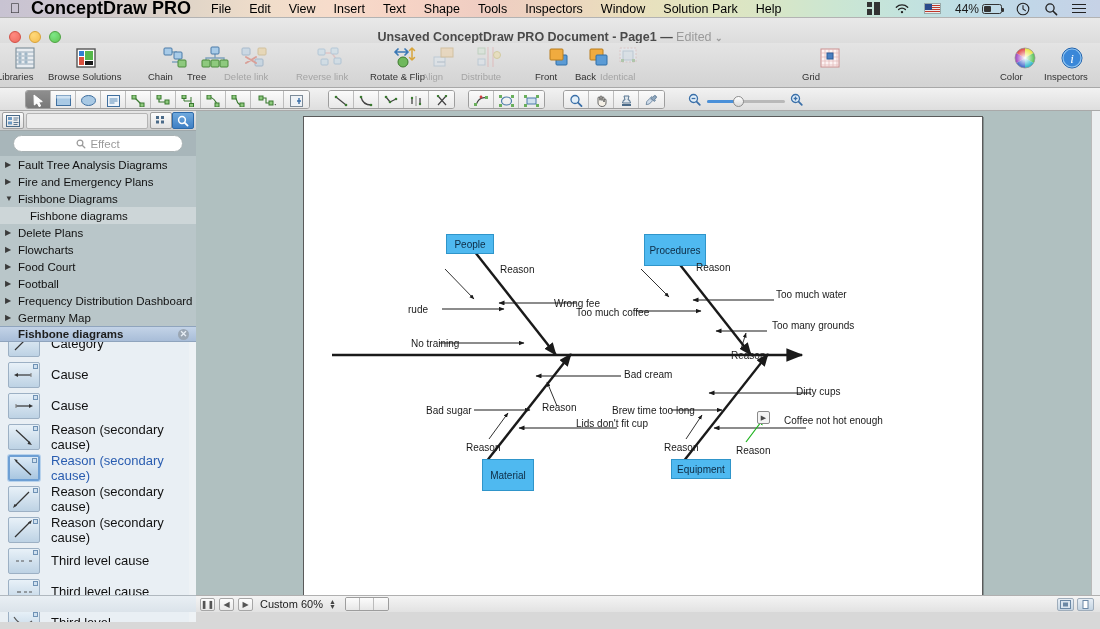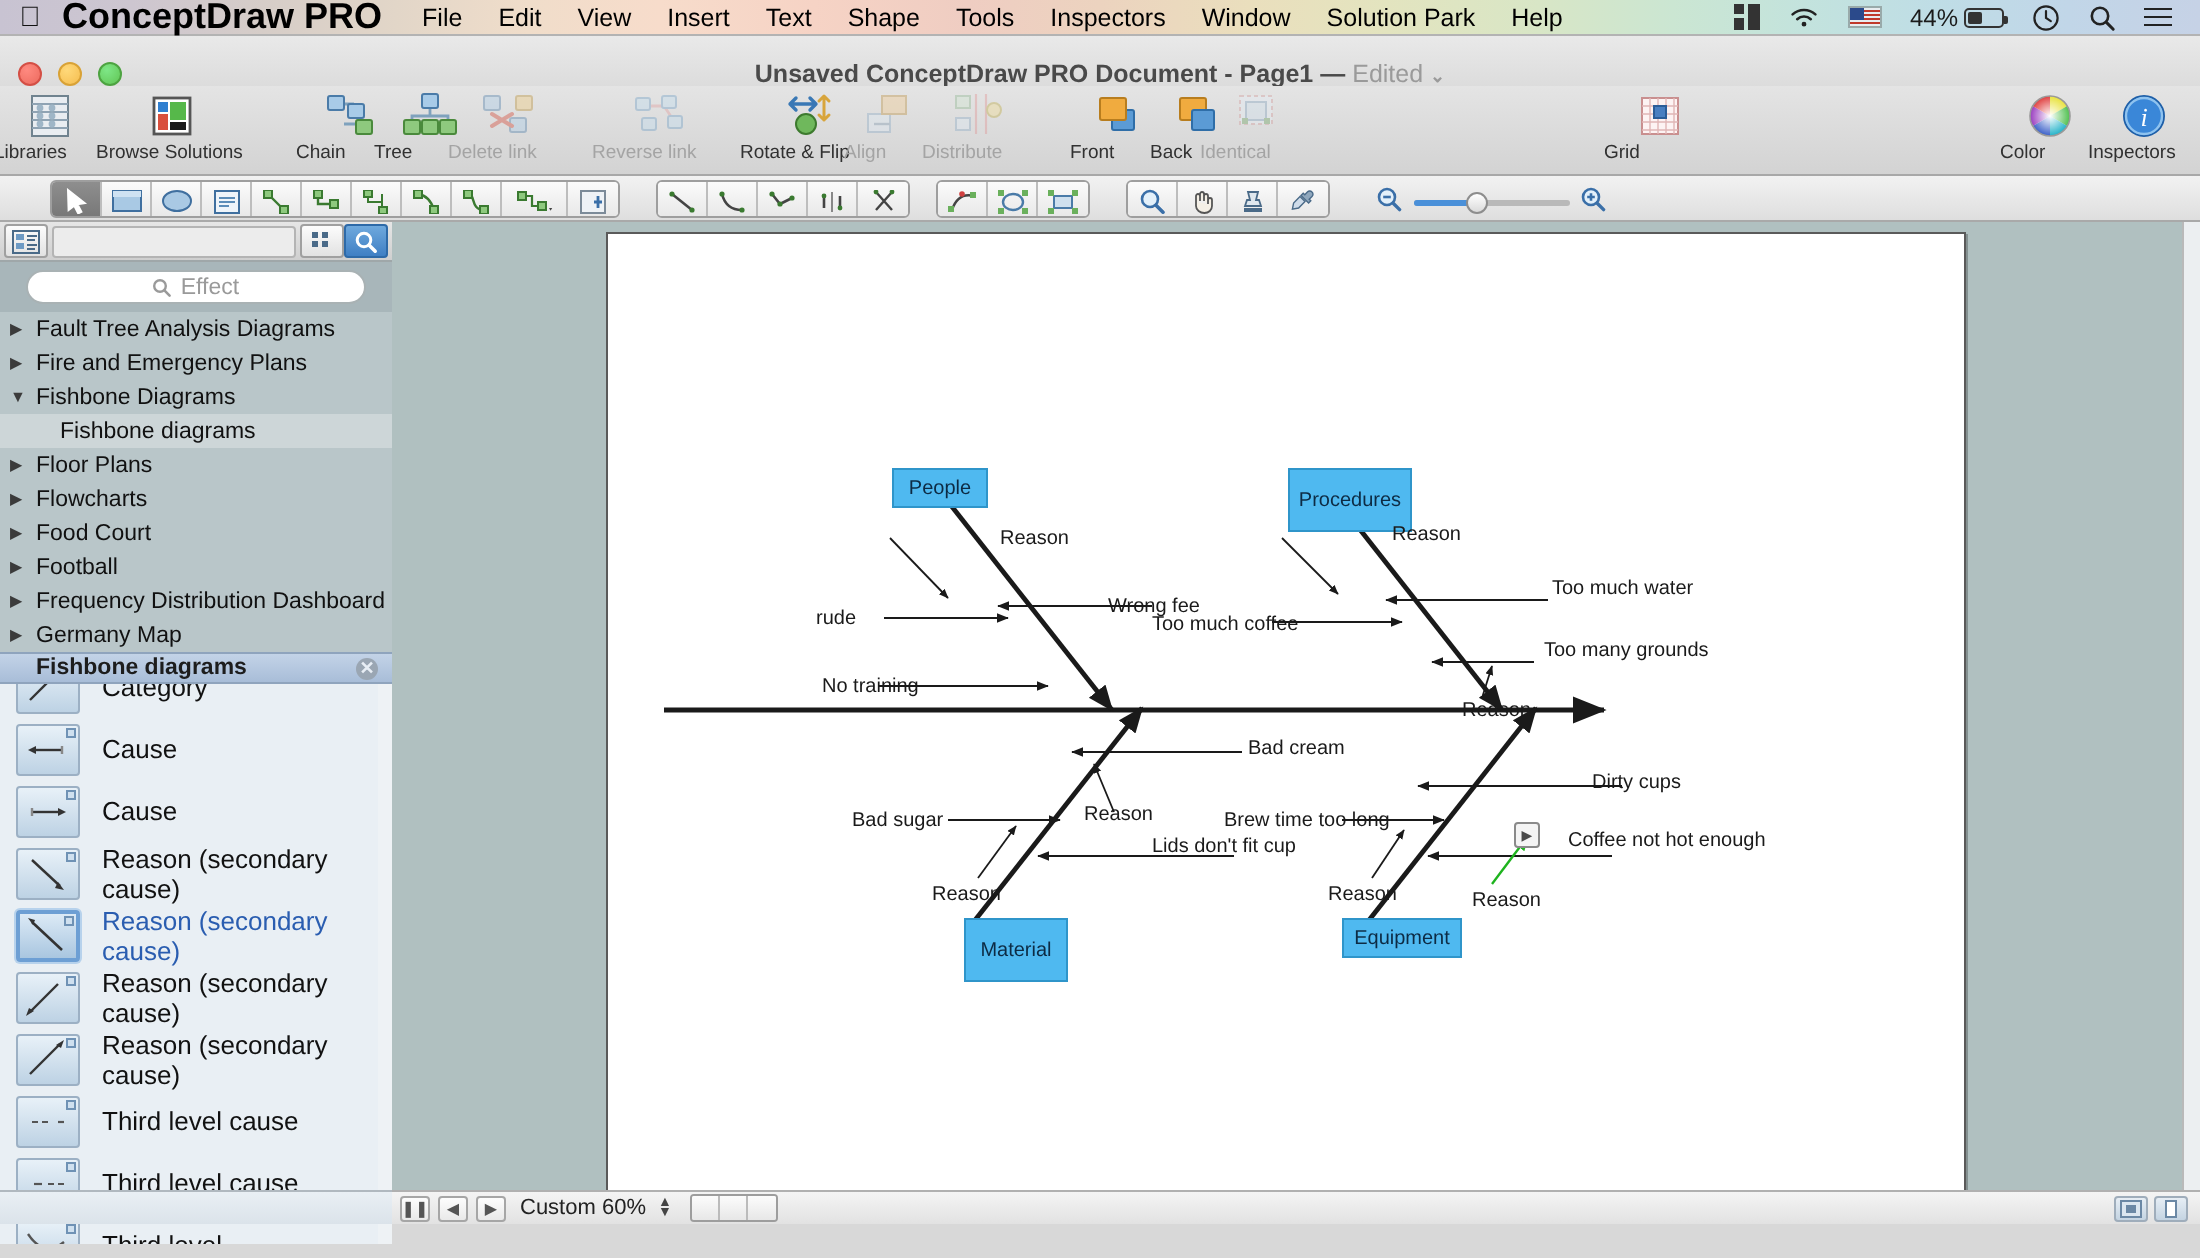--- a/index.html
+++ b/index.html
@@ -723,21 +723,21 @@
         </div>
       <div class="tr-row">
           <span class="tw">▼</span>
           <span>Fishbone Diagrams</span>
         </div>
       <div class="tr-row child selrow">
           <span>Fishbone diagrams</span>
         </div>
       <div class="tr-row">
           <span class="tw">▶</span>
-          <span>Floor Plans</span>
+          <span>Delete Plans</span>
         </div>
       <div class="tr-row">
           <span class="tw">▶</span>
           <span>Flowcharts</span>
         </div>
       <div class="tr-row">
           <span class="tw">▶</span>
           <span>Food Court</span>
         </div>
       <div class="tr-row">

